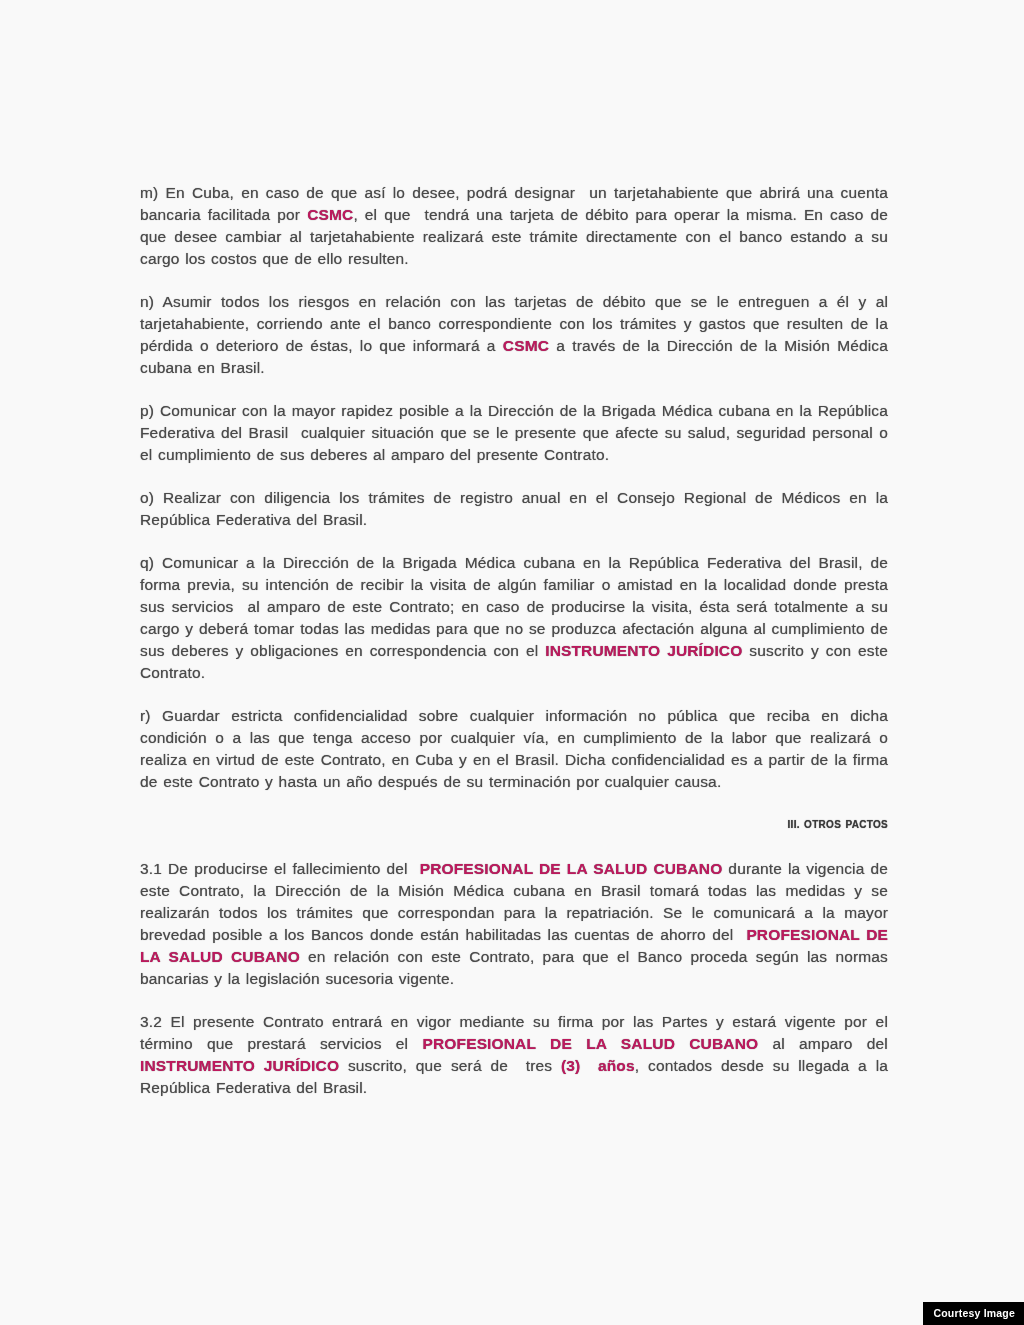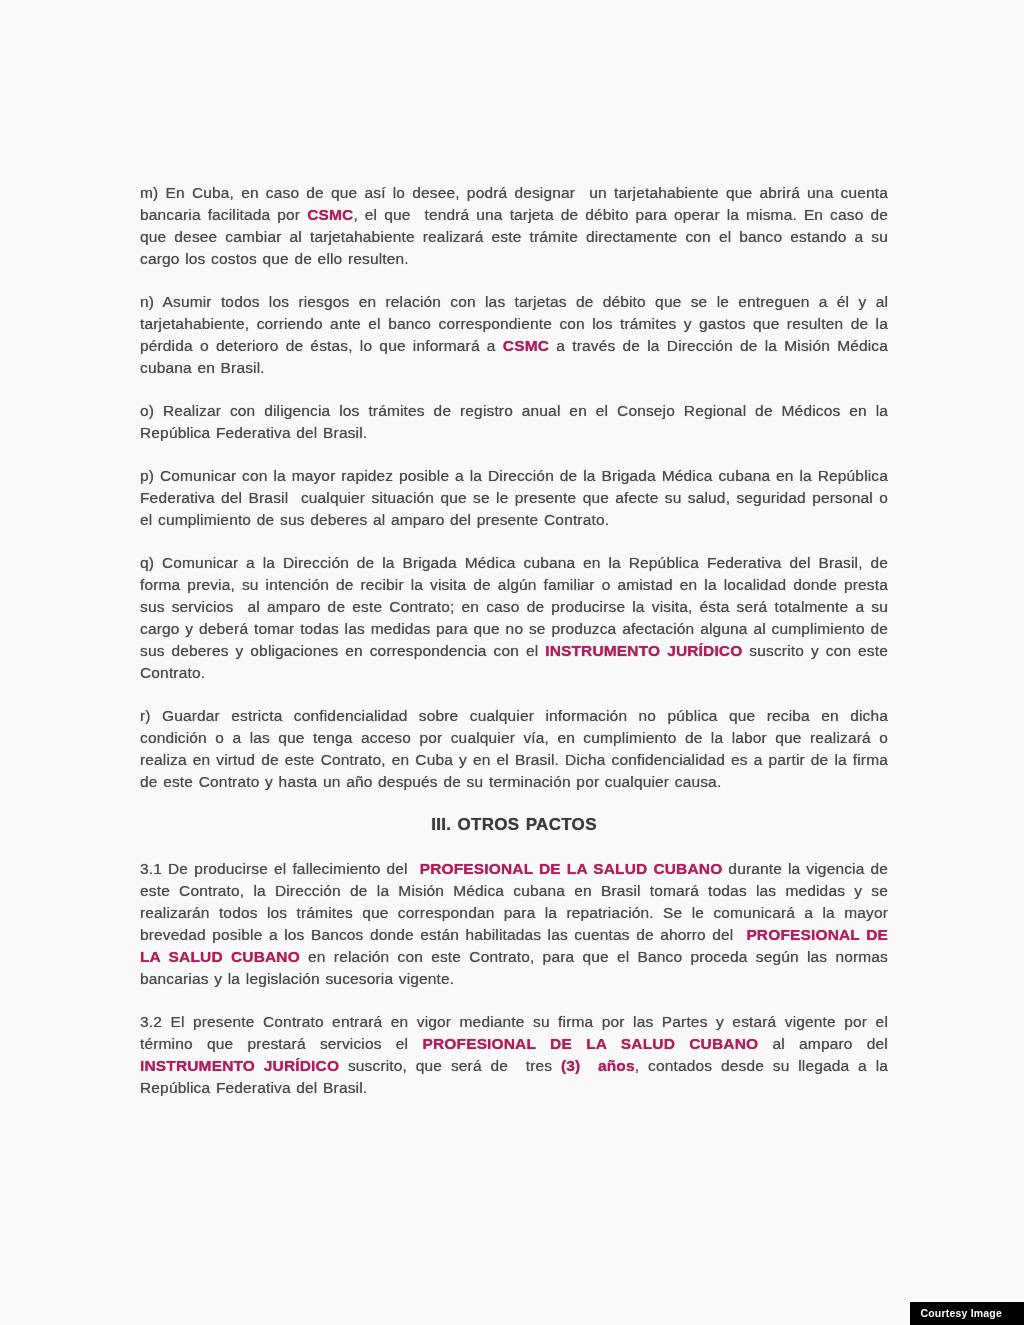--- a/index.html
+++ b/index.html
@@ -25,53 +25,53 @@
     text-shadow: 0 0 0.9px #777777;
   }
   .doc p { margin: 0 0 21px 0; }
   .doc .seg { white-space: pre-wrap; }
   .doc b {
     font-weight: 700;
     color: #be185d;
     text-shadow: 0 0 0.9px #555555;
   }
   .doc h2 {
-    font-size: 17px;
+    font-size: 10px;
     font-weight: 700;
     color: #3b3b3b;
     margin: 18px 0 22px 0;
     letter-spacing: 0.3px;
-    text-align: center;
+    text-align: right;
     text-shadow: 0 0 0.9px #555555;
   }
   .courtesy-badge {
     position: absolute;
     right: 0;
     bottom: 0;
     background: #000000;
     color: #ffffff;
     font-size: 10.5px;
     font-weight: 700;
     letter-spacing: 0.2px;
-    padding: 5px 22px 6px 10px;
+    padding: 5px 9px 6px 10px;
     text-shadow: none;
   }
 </style>
 </head>
 <body>
 
 <div class="doc">
 
   <p><span class="seg">m) En Cuba, en caso de que así lo desee, podrá designar &nbsp;un tarjetahabiente que abrirá una cuenta bancaria facilitada por </span><b class="seg">CSMC</b><span class="seg">, el que &nbsp;tendrá una tarjeta de débito para operar la misma. En caso de que desee cambiar al tarjetahabiente realizará este trámite directamente con el banco estando a su cargo los costos que de ello resulten.</span></p>
 
   <p><span class="seg">n) Asumir todos los riesgos en relación con las tarjetas de débito que se le entreguen a él y al tarjetahabiente, corriendo ante el banco correspondiente con los trámites y gastos que resulten de la pérdida o deterioro de éstas, lo que informará a </span><b class="seg">CSMC</b><span class="seg"> a través de la Dirección de la Misión Médica cubana en Brasil.</span></p>
 
+  <p><span class="seg">p) Comunicar con la mayor rapidez posible a la Dirección de la Brigada Médica cubana en la República Federativa del Brasil &nbsp;cualquier situación que se le presente que afecte su salud, seguridad personal o el cumplimiento de sus deberes al amparo del presente Contrato.</span></p>
+
   <p><span class="seg">o) Realizar con diligencia los trámites de registro anual en el Consejo Regional de Médicos en la República Federativa del Brasil.</span></p>
-
-  <p><span class="seg">p) Comunicar con la mayor rapidez posible a la Dirección de la Brigada Médica cubana en la República Federativa del Brasil &nbsp;cualquier situación que se le presente que afecte su salud, seguridad personal o el cumplimiento de sus deberes al amparo del presente Contrato.</span></p>
 
   <p><span class="seg">q) Comunicar a la Dirección de la Brigada Médica cubana en la República Federativa del Brasil, de forma previa, su intención de recibir la visita de algún familiar o amistad en la localidad donde presta sus servicios &nbsp;al amparo de este Contrato; en caso de producirse la visita, ésta será totalmente a su cargo y deberá tomar todas las medidas para que no se produzca afectación alguna al cumplimiento de sus deberes y obligaciones en correspondencia con el </span><b class="seg">INSTRUMENTO JURÍDICO</b><span class="seg"> suscrito y con este Contrato.</span></p>
 
   <p><span class="seg">r) Guardar estricta confidencialidad sobre cualquier información no pública que reciba en dicha condición o a las que tenga acceso por cualquier vía, en cumplimiento de la labor que realizará o realiza en virtud de este Contrato, en Cuba y en el Brasil. Dicha confidencialidad es a partir de la firma de este Contrato y hasta un año después de su terminación por cualquier causa.</span></p>
 
 
   <h2>III. OTROS PACTOS</h2>
 
   <p><span class="seg">3.1 De producirse el fallecimiento del &nbsp;</span><b class="seg">PROFESIONAL DE LA SALUD CUBANO</b><span class="seg"> durante la vigencia de este Contrato, la Dirección de la Misión Médica cubana en Brasil tomará todas las medidas y se realizarán todos los trámites que correspondan para la repatriación. Se le comunicará a la mayor brevedad posible a los Bancos donde están habilitadas las cuentas de ahorro del &nbsp;</span><b class="seg">PROFESIONAL DE LA SALUD CUBANO</b><span class="seg"> en relación con este Contrato, para que el Banco proceda según las normas bancarias y la legislación sucesoria vigente.</span></p>
 

